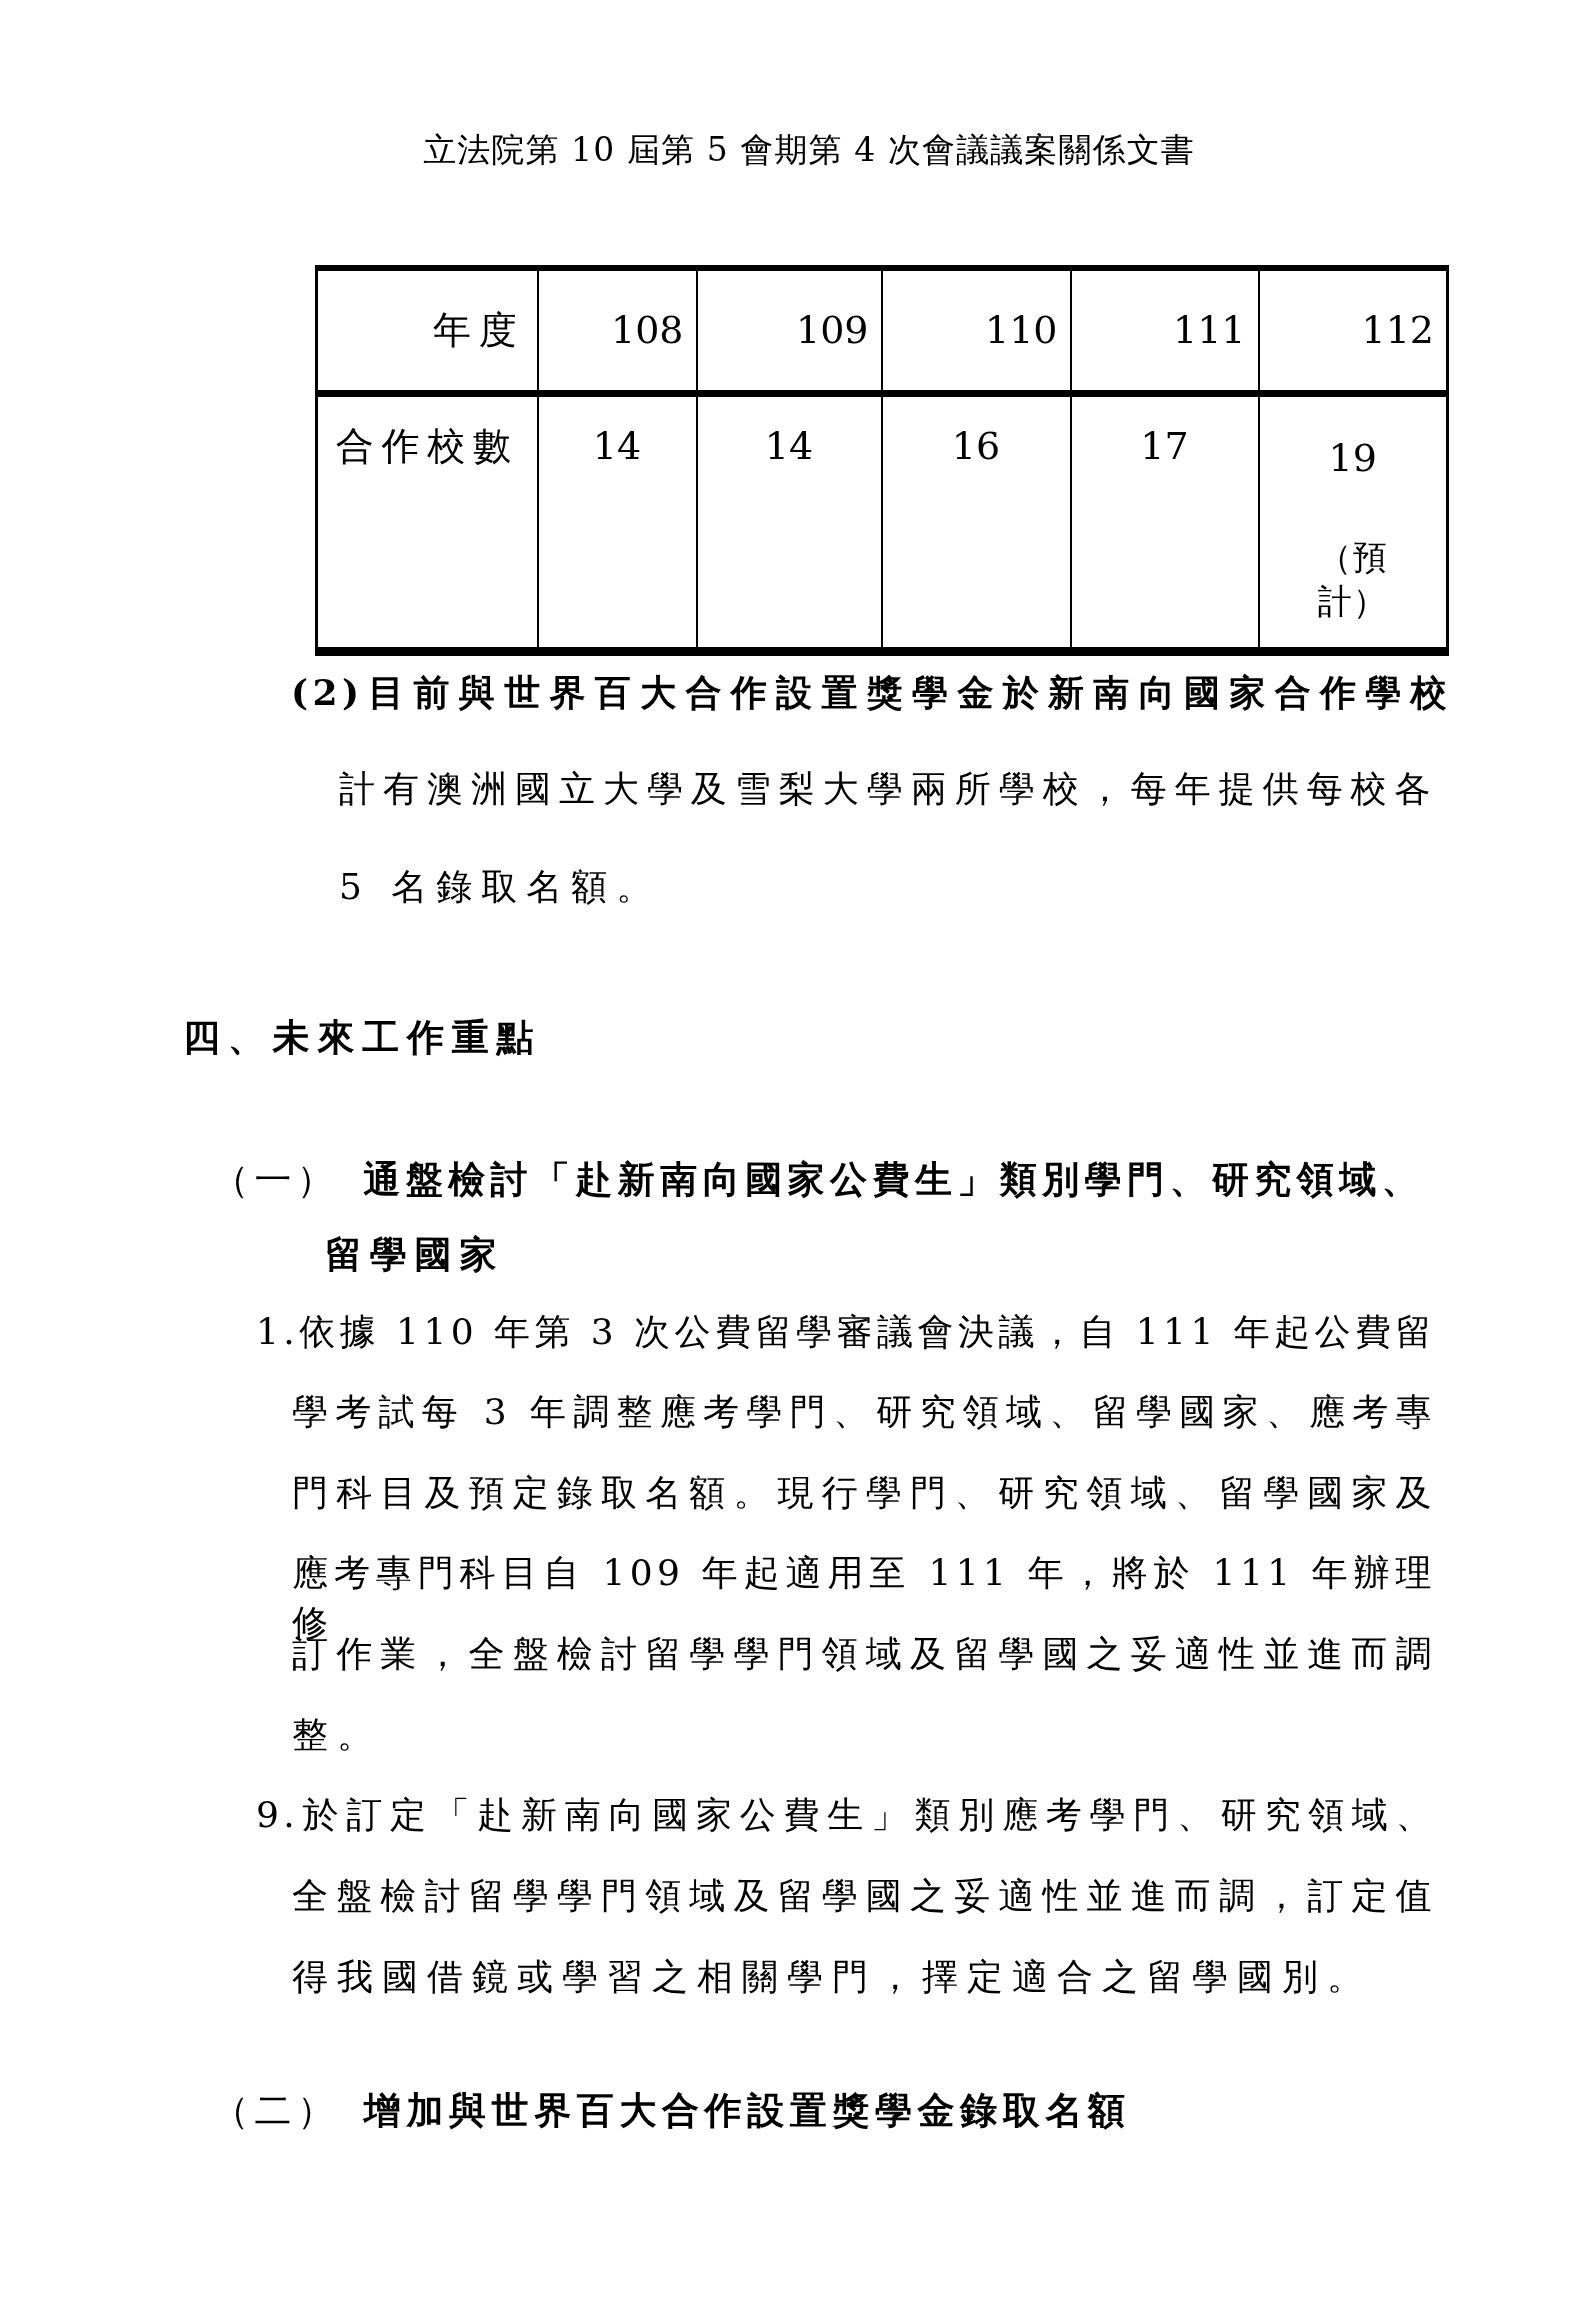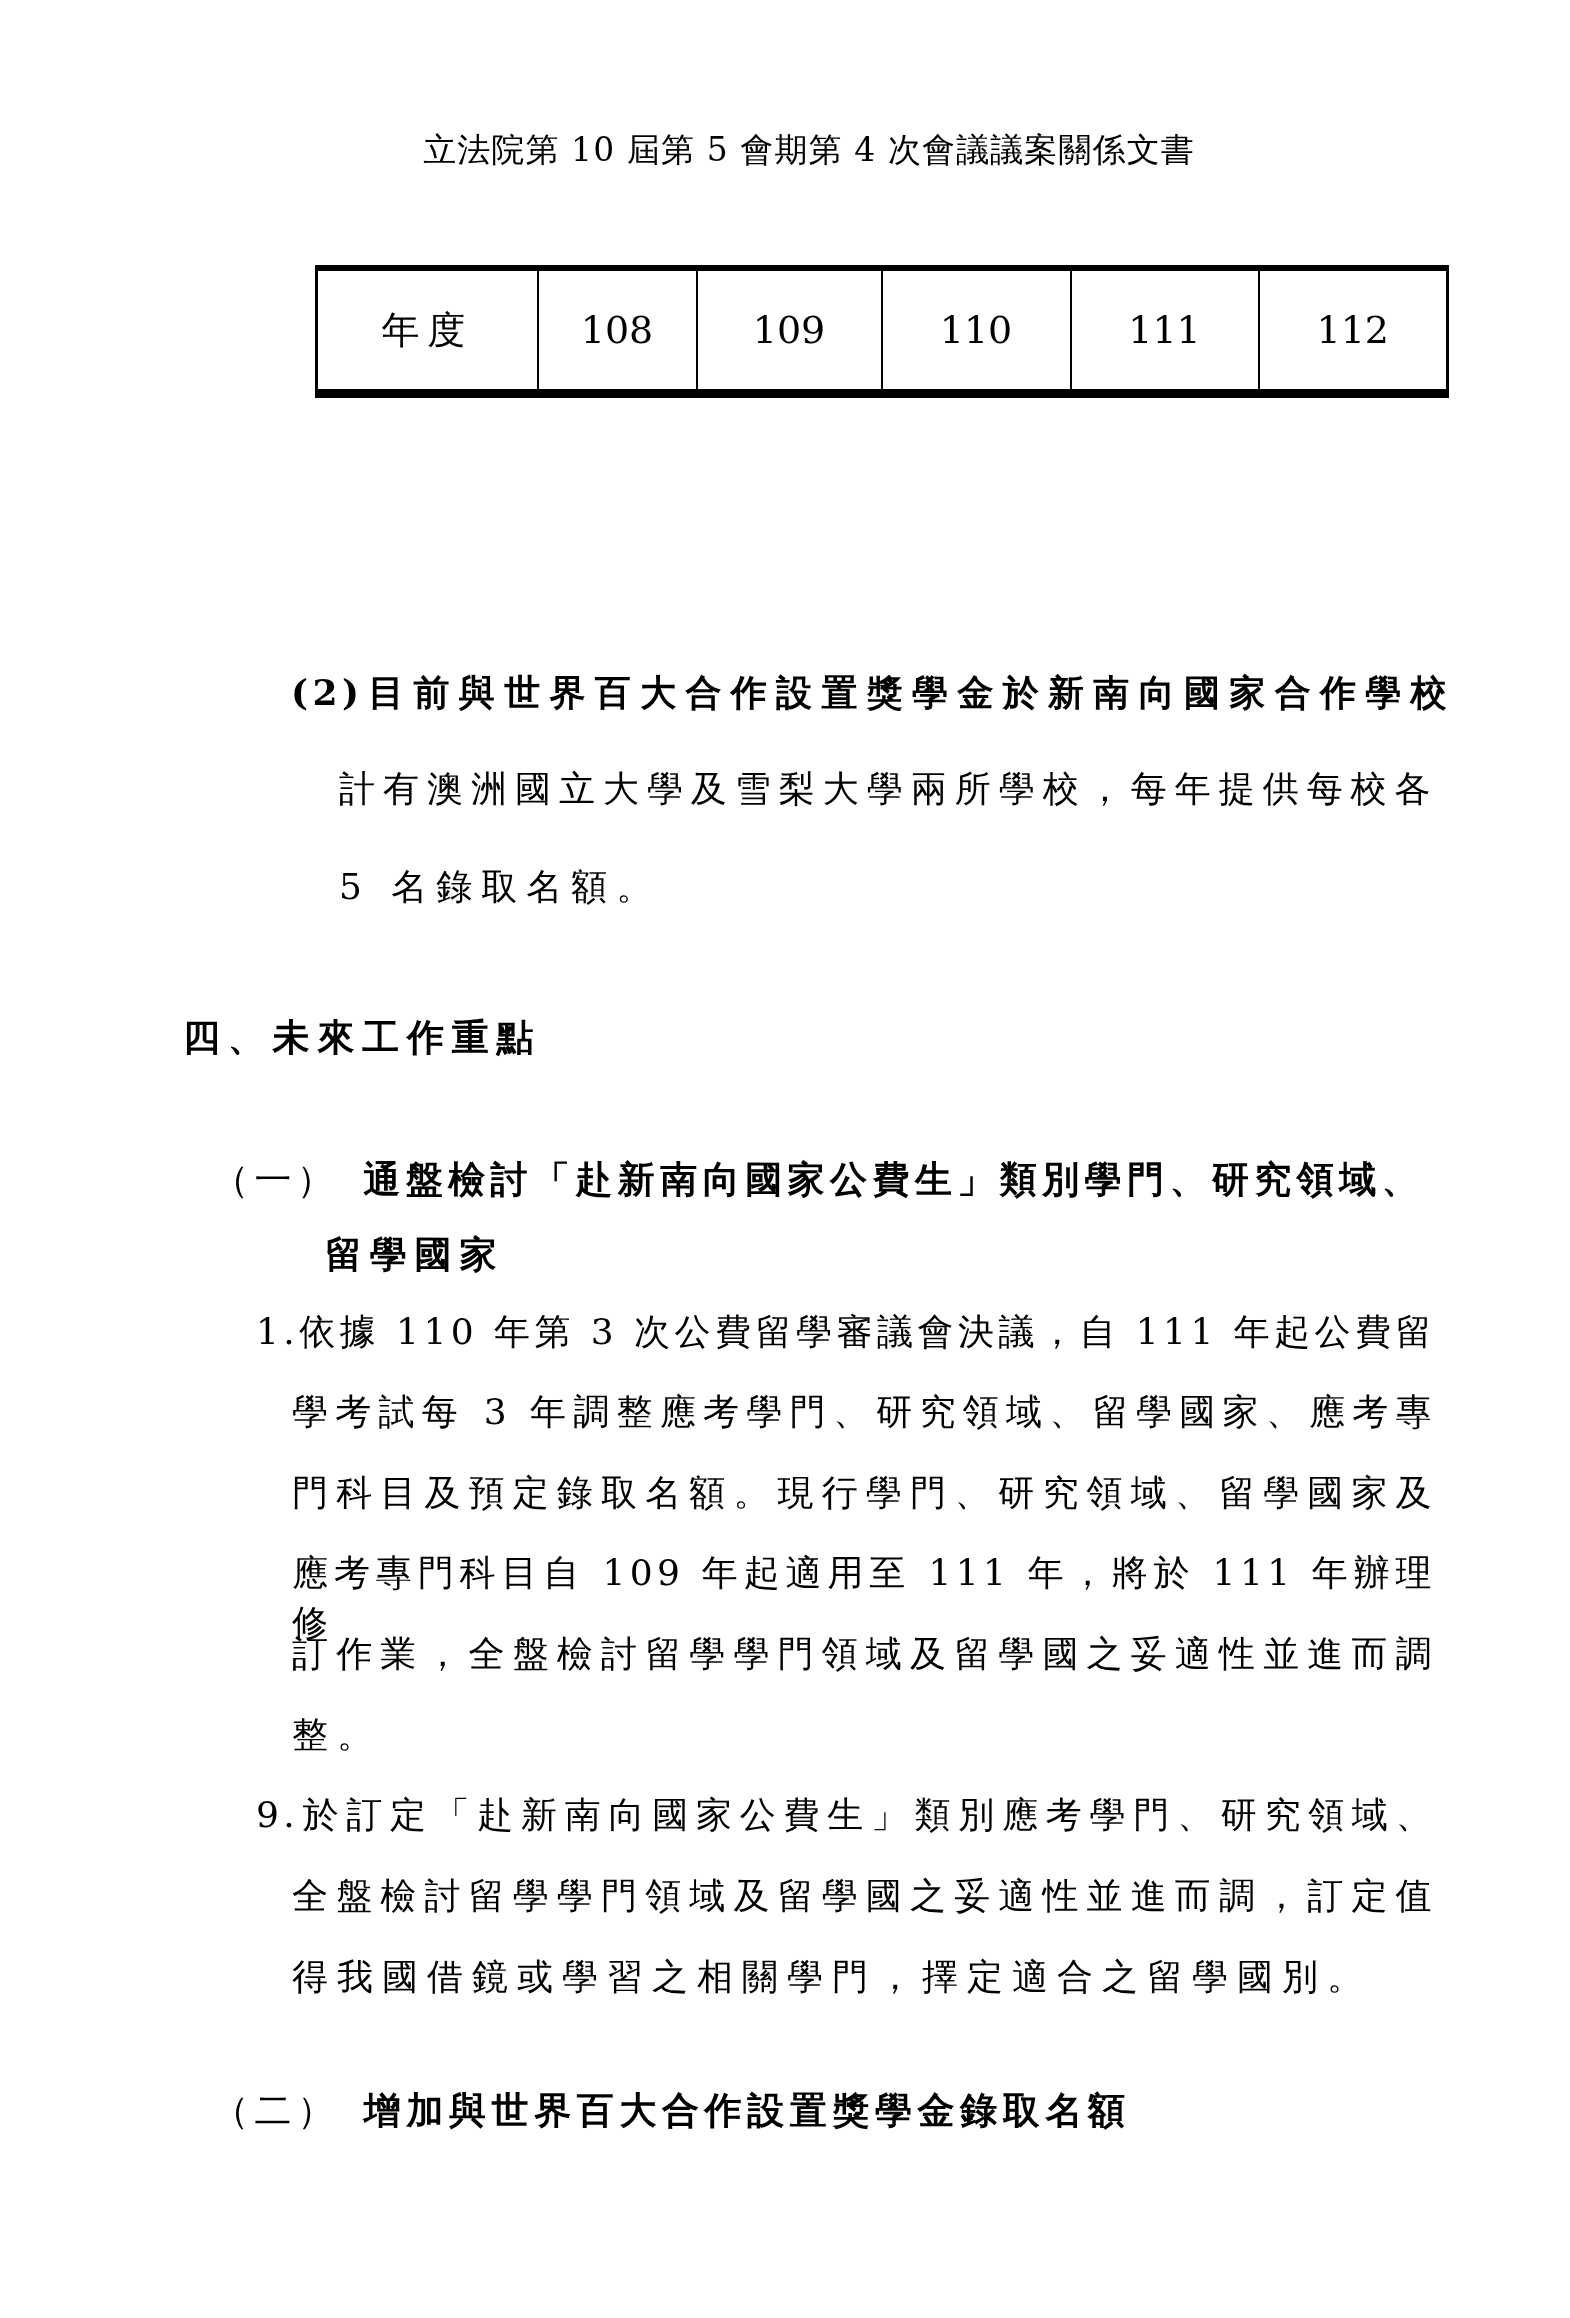--- a/index.html
+++ b/index.html
@@ -34,20 +34,21 @@
     text-align:center;
     font-size:38px;
     line-height:44px;
   }
   .coop-table td:first-child { border-left:3.3px solid #000; }
   .coop-table td:last-child  { border-right:3.3px solid #000; }
   .coop-table tr.r1 td {
     height:125px;
     vertical-align:middle;
     border-bottom:7.2px solid #000;
+    text-align:right;
   }
   .coop-table tr.r2 td {
     height:151px;
     vertical-align:top;
     padding-top:27px;
   }
   .coop-table .rowlabel { letter-spacing:7.8px; }
   .coop-table .note { margin-top:31px; font-size:34px; letter-spacing:1.1px; }
   
   .line {
@@ -90,20 +91,31 @@
     </colgroup>
     <tbody>
       <tr class="r1">
         <td class="rowlabel">年度</td>
         <td>108</td>
         <td>109</td>
         <td>110</td>
         <td>111</td>
         <td>112</td>
       </tr>
+      <tr class="r2">
+        <td class="rowlabel">合作校數</td>
+        <td>14</td>
+        <td>14</td>
+        <td>16</td>
+        <td>17</td>
+        <td>
+          <div>19</div>
+          <div class="note">（預計）</div>
+        </td>
+      </tr>
     </tbody>
   </table>
 
   <div class="line just" style="left:255px; top:631px; width:1184px;font-weight:bold;">(2)目前與世界百大合作設置獎學金於新南向國家合作學校</div>
   <div class="line just" style="left:303px; top:728px; width:1120px;">計有澳洲國立大學及雪梨大學兩所學校，每年提供每校各</div>
   <div class="line" style="left:303px; top:826px;">5 名錄取名額。</div>
 
   <div class="line h2" style="left:147px; top:976px;">四、未來工作重點</div>
 
   <div class="line just" style="left:164px; top:1118px; width:1259px; font-size:37px;">

